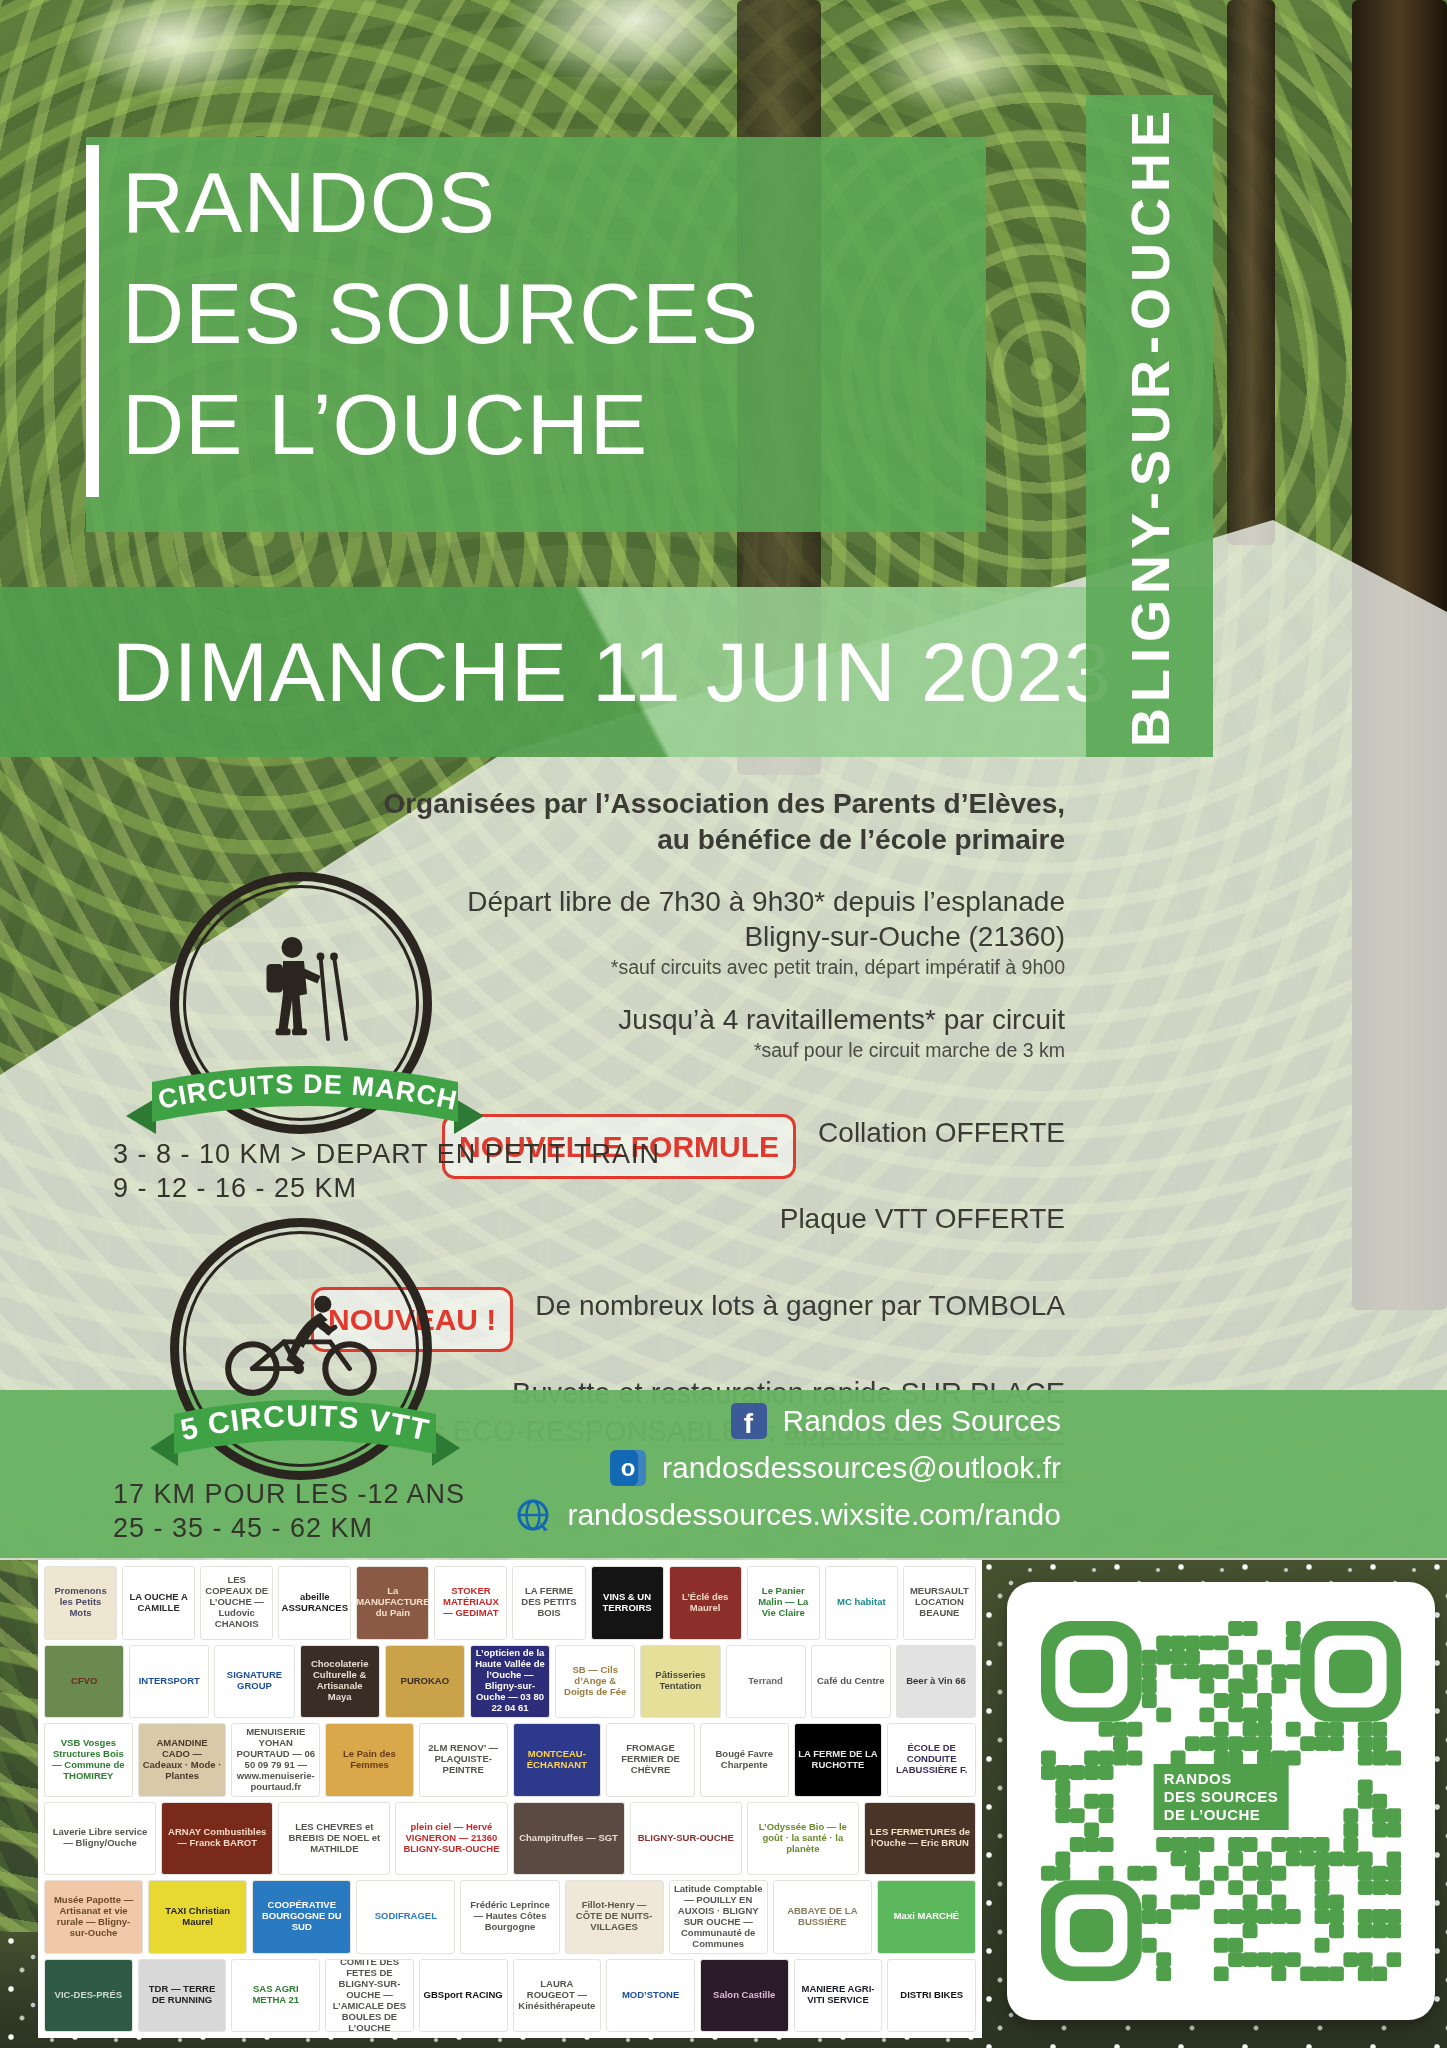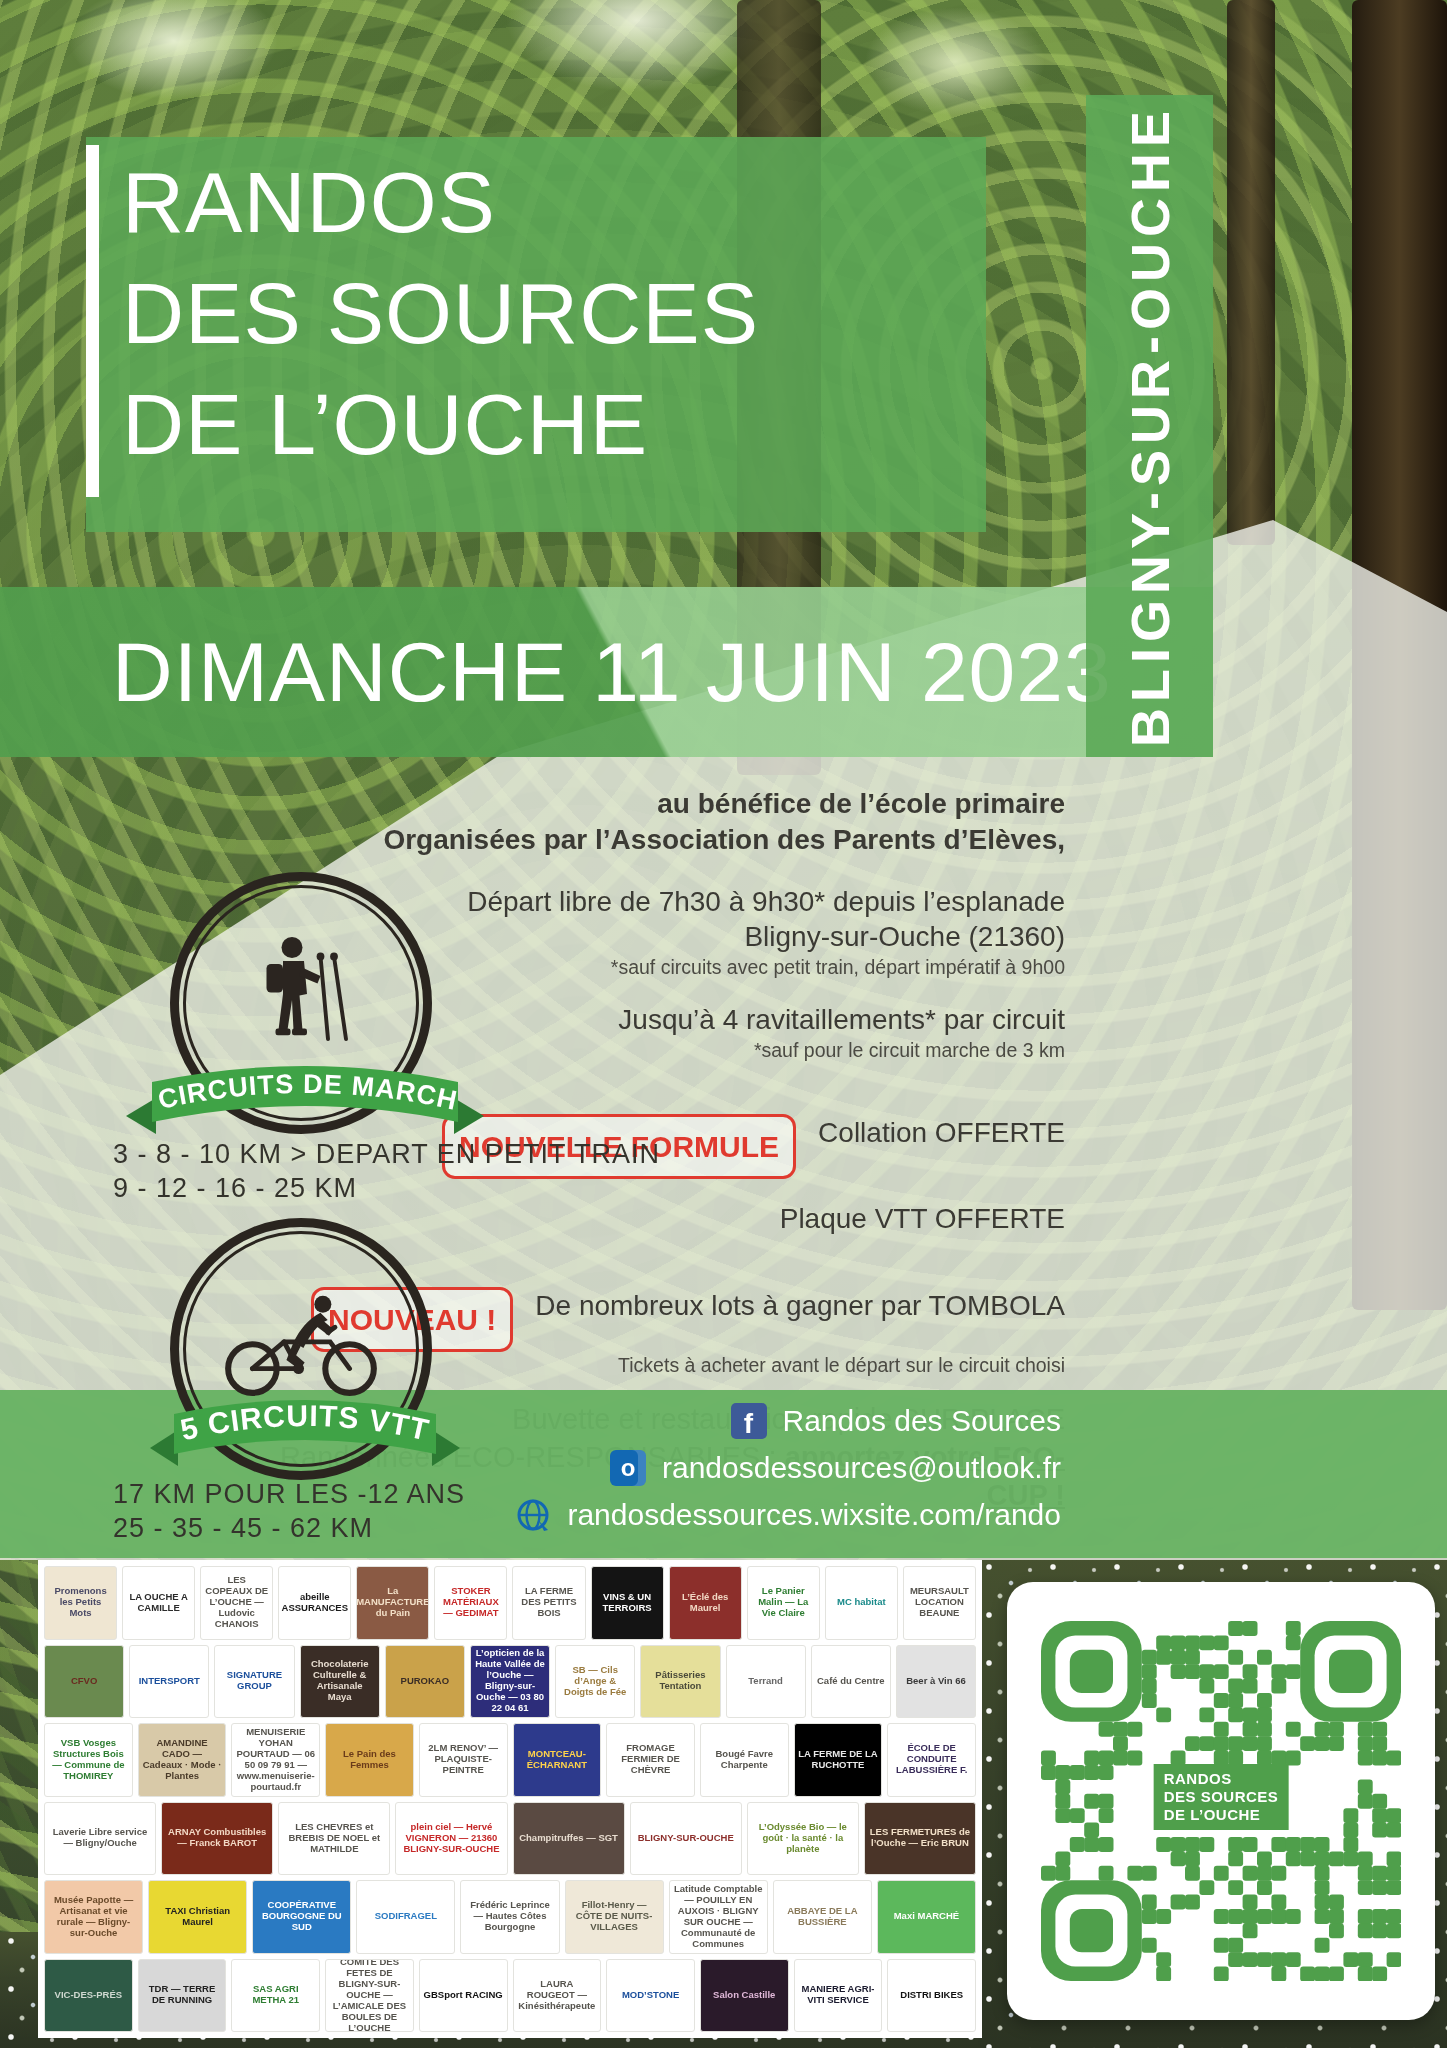--- a/index.html
+++ b/index.html
@@ -121,37 +121,36 @@
 
   <div class="abs date-banner">
     <div class="date-text">DIMANCHE 11 JUIN 2023</div>
   </div>
 
   <div class="abs vstrip">
     <div class="vstrip-text">BLIGNY-SUR-OUCHE</div>
   </div>
 
   <div class="abs info-col">
+    <div class="t-bold">Organisées par l’Association des Parents d’Elèves,</div>
     <div class="t-bold">au bénéfice de l’école primaire</div>
-    <div class="t-bold">Organisées par l’Association des Parents d’Elèves,</div>
     <div class="t-main sp-gap1">Départ libre de 7h30 à 9h30* depuis l’esplanade</div>
     <div class="t-main">Bligny-sur-Ouche (21360)</div>
     <div class="t-note">*sauf circuits avec petit train, départ impératif à 9h00</div>
     <div class="t-main sp-gap2">Jusqu’à 4 ravitaillements* par circuit</div>
     <div class="t-note">*sauf pour le circuit marche de 3 km</div>
     <div class="info-row sp-gap2">
       <span class="badge">NOUVELLE FORMULE</span>
       <span class="t-main">Collation OFFERTE</span>
     </div>
     <div class="t-main sp-gap2">Plaque VTT OFFERTE</div>
     <div class="info-row sp-gap2">
       <span class="badge">NOUVEAU !</span>
       <span class="t-main">De nombreux lots à gagner par TOMBOLA</span>
     </div>
-    <div class="t-note">Tickets à acheter avant le départ sur le circuit choisi</div>
     <div class="t-eco sp-gap2">Buvette et restauration rapide SUR PLACE</div>
     <div class="t-eco">
       <span>Randonnées ECO-RESPONSABLES : </span><span class="eco-strong">apportez votre ECO-CUP !</span>
     </div>
   </div>
 
   <div class="circle c-marche">
     <svg width="150" height="150" viewBox="0 0 100 100">
       <g fill="#2b2520" stroke="none">
         <circle cx="44" cy="15" r="7"></circle>

